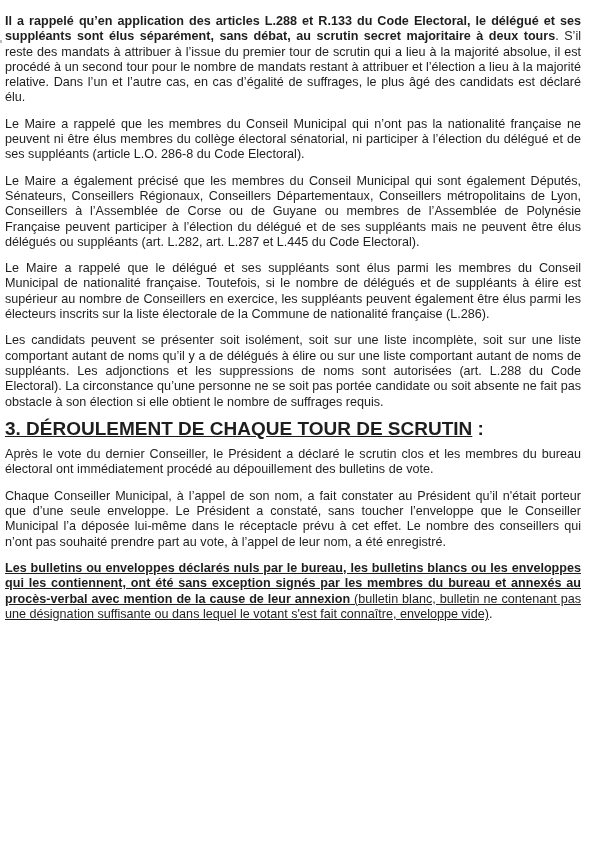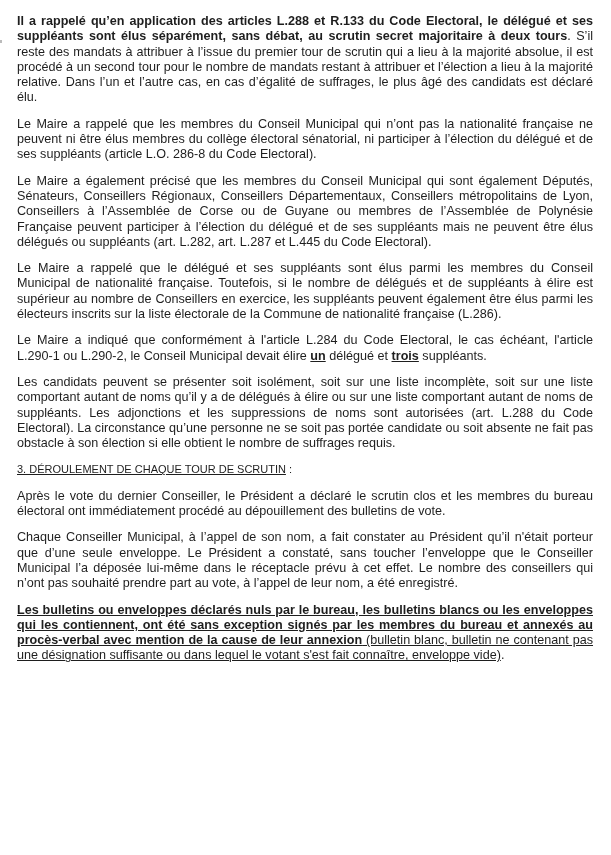--- a/index.html
+++ b/index.html
@@ -3,47 +3,46 @@
 <meta charset="utf-8">
 <style>
   html, body { margin: 0; padding: 0; background: #ffffff; }
   body {
     width: 611px; height: 855px; overflow: hidden;
     font-family: "Liberation Sans", sans-serif;
     color: #1e1e1e;
     font-size: 12.6px;
     line-height: 15.3px;
   }
-  .page { position: relative; padding: 14px 18px 0 17px; width: 576px; }
+  .page { position: relative; padding: 14px 18px 0 5px; width: 576px; }
   p { margin: 0 0 11px 0; text-align: justify; }
   .b { font-weight: bold; }
   .u { text-decoration: underline; }
   .bu { font-weight: bold; text-decoration: underline; }
   h3 {
-    font-size: 11px; font-weight: normal; margin: 0 0 11px 0;
+    font-size: 19px; font-weight: bold; margin: 0 0 11px 0;
   }
   h3 .t { text-decoration: underline; }
   .mark { position:absolute; left:0; top:40px; width:2px; height:3px; background:#bbb; }
 </style>
 </head>
 <body>
 
 <div class="page">
   <div class="mark"></div>
 
   <p><span class="b">Il a rappelé qu’en application des articles L.288 et R.133 du Code Electoral, le délégué et ses suppléants sont élus séparément, sans débat, au scrutin secret majoritaire à deux tours</span><span>. S’il reste des mandats à attribuer à l’issue du premier tour de scrutin qui a lieu à la majorité absolue, il est procédé à un second tour pour le nombre de mandats restant à attribuer et l’élection a lieu à la majorité relative. Dans l’un et l’autre cas, en cas d’égalité de suffrages, le plus âgé des candidats est déclaré élu.</span></p>
 
   <p>Le Maire a rappelé que les membres du Conseil Municipal qui n’ont pas la nationalité française ne peuvent ni être élus membres du collège électoral sénatorial, ni participer à l’élection du délégué et de ses suppléants (article L.O. 286-8 du Code Electoral).</p>
 
   <p>Le Maire a également précisé que les membres du Conseil Municipal qui sont également Députés, Sénateurs, Conseillers Régionaux, Conseillers Départementaux, Conseillers métropolitains de Lyon, Conseillers à l’Assemblée de Corse ou de Guyane ou membres de l’Assemblée de Polynésie Française peuvent participer à l’élection du délégué et de ses suppléants mais ne peuvent être élus délégués ou suppléants (art. L.282, art. L.287 et L.445 du Code Electoral).</p>
 
 
   <p>Le Maire a rappelé que le délégué et ses suppléants sont élus parmi les membres du Conseil Municipal de nationalité française. Toutefois, si le nombre de délégués et de suppléants à élire est supérieur au nombre de Conseillers en exercice, les suppléants peuvent également être élus parmi les électeurs inscrits sur la liste électorale de la Commune de nationalité française (L.286).</p>
 
-  <p><span>Le Maire a indiqué que conformément à l'article L.284 du Code Electoral, le cas échéant, l'article L.290-1 ou L.290-2, le Conseil Municipal devait élire </span><span class="bu">un</span><span> délégué et </span><span class="bu">trois</span><span> suppléants.</span></p>
 
   <p>Les candidats peuvent se présenter soit isolément, soit sur une liste incomplète, soit sur une liste comportant autant de noms qu’il y a de délégués à élire ou sur une liste comportant autant de noms de suppléants. Les adjonctions et les suppressions de noms sont autorisées (art. L.288 du Code Electoral). La circonstance qu’une personne ne se soit pas portée candidate ou soit absente ne fait pas obstacle à son élection si elle obtient le nombre de suffrages requis.</p>
 
   <h3><span class="t">3. DÉROULEMENT DE CHAQUE TOUR DE SCRUTIN</span><span> :</span></h3>
 
   <p>Après le vote du dernier Conseiller, le Président a déclaré le scrutin clos et les membres du bureau électoral ont immédiatement procédé au dépouillement des bulletins de vote.</p>
 
   <p>Chaque Conseiller Municipal, à l’appel de son nom, a fait constater au Président qu’il n'était porteur que d’une seule enveloppe. Le Président a constaté, sans toucher l’enveloppe que le Conseiller Municipal l’a déposée lui-même dans le réceptacle prévu à cet effet. Le nombre des conseillers qui n’ont pas souhaité prendre part au vote, à l’appel de leur nom, a été enregistré.</p>
 
   <p><span class="bu">Les bulletins ou enveloppes déclarés nuls par le bureau, les bulletins blancs ou les enveloppes qui les contiennent, ont été sans exception signés par les membres du bureau et annexés au procès-verbal avec mention de la cause de leur annexion</span><span class="u"> (bulletin blanc, bulletin ne contenant pas une désignation suffisante ou dans lequel le votant s'est fait connaître, enveloppe vide)</span><span>.</span></p>

